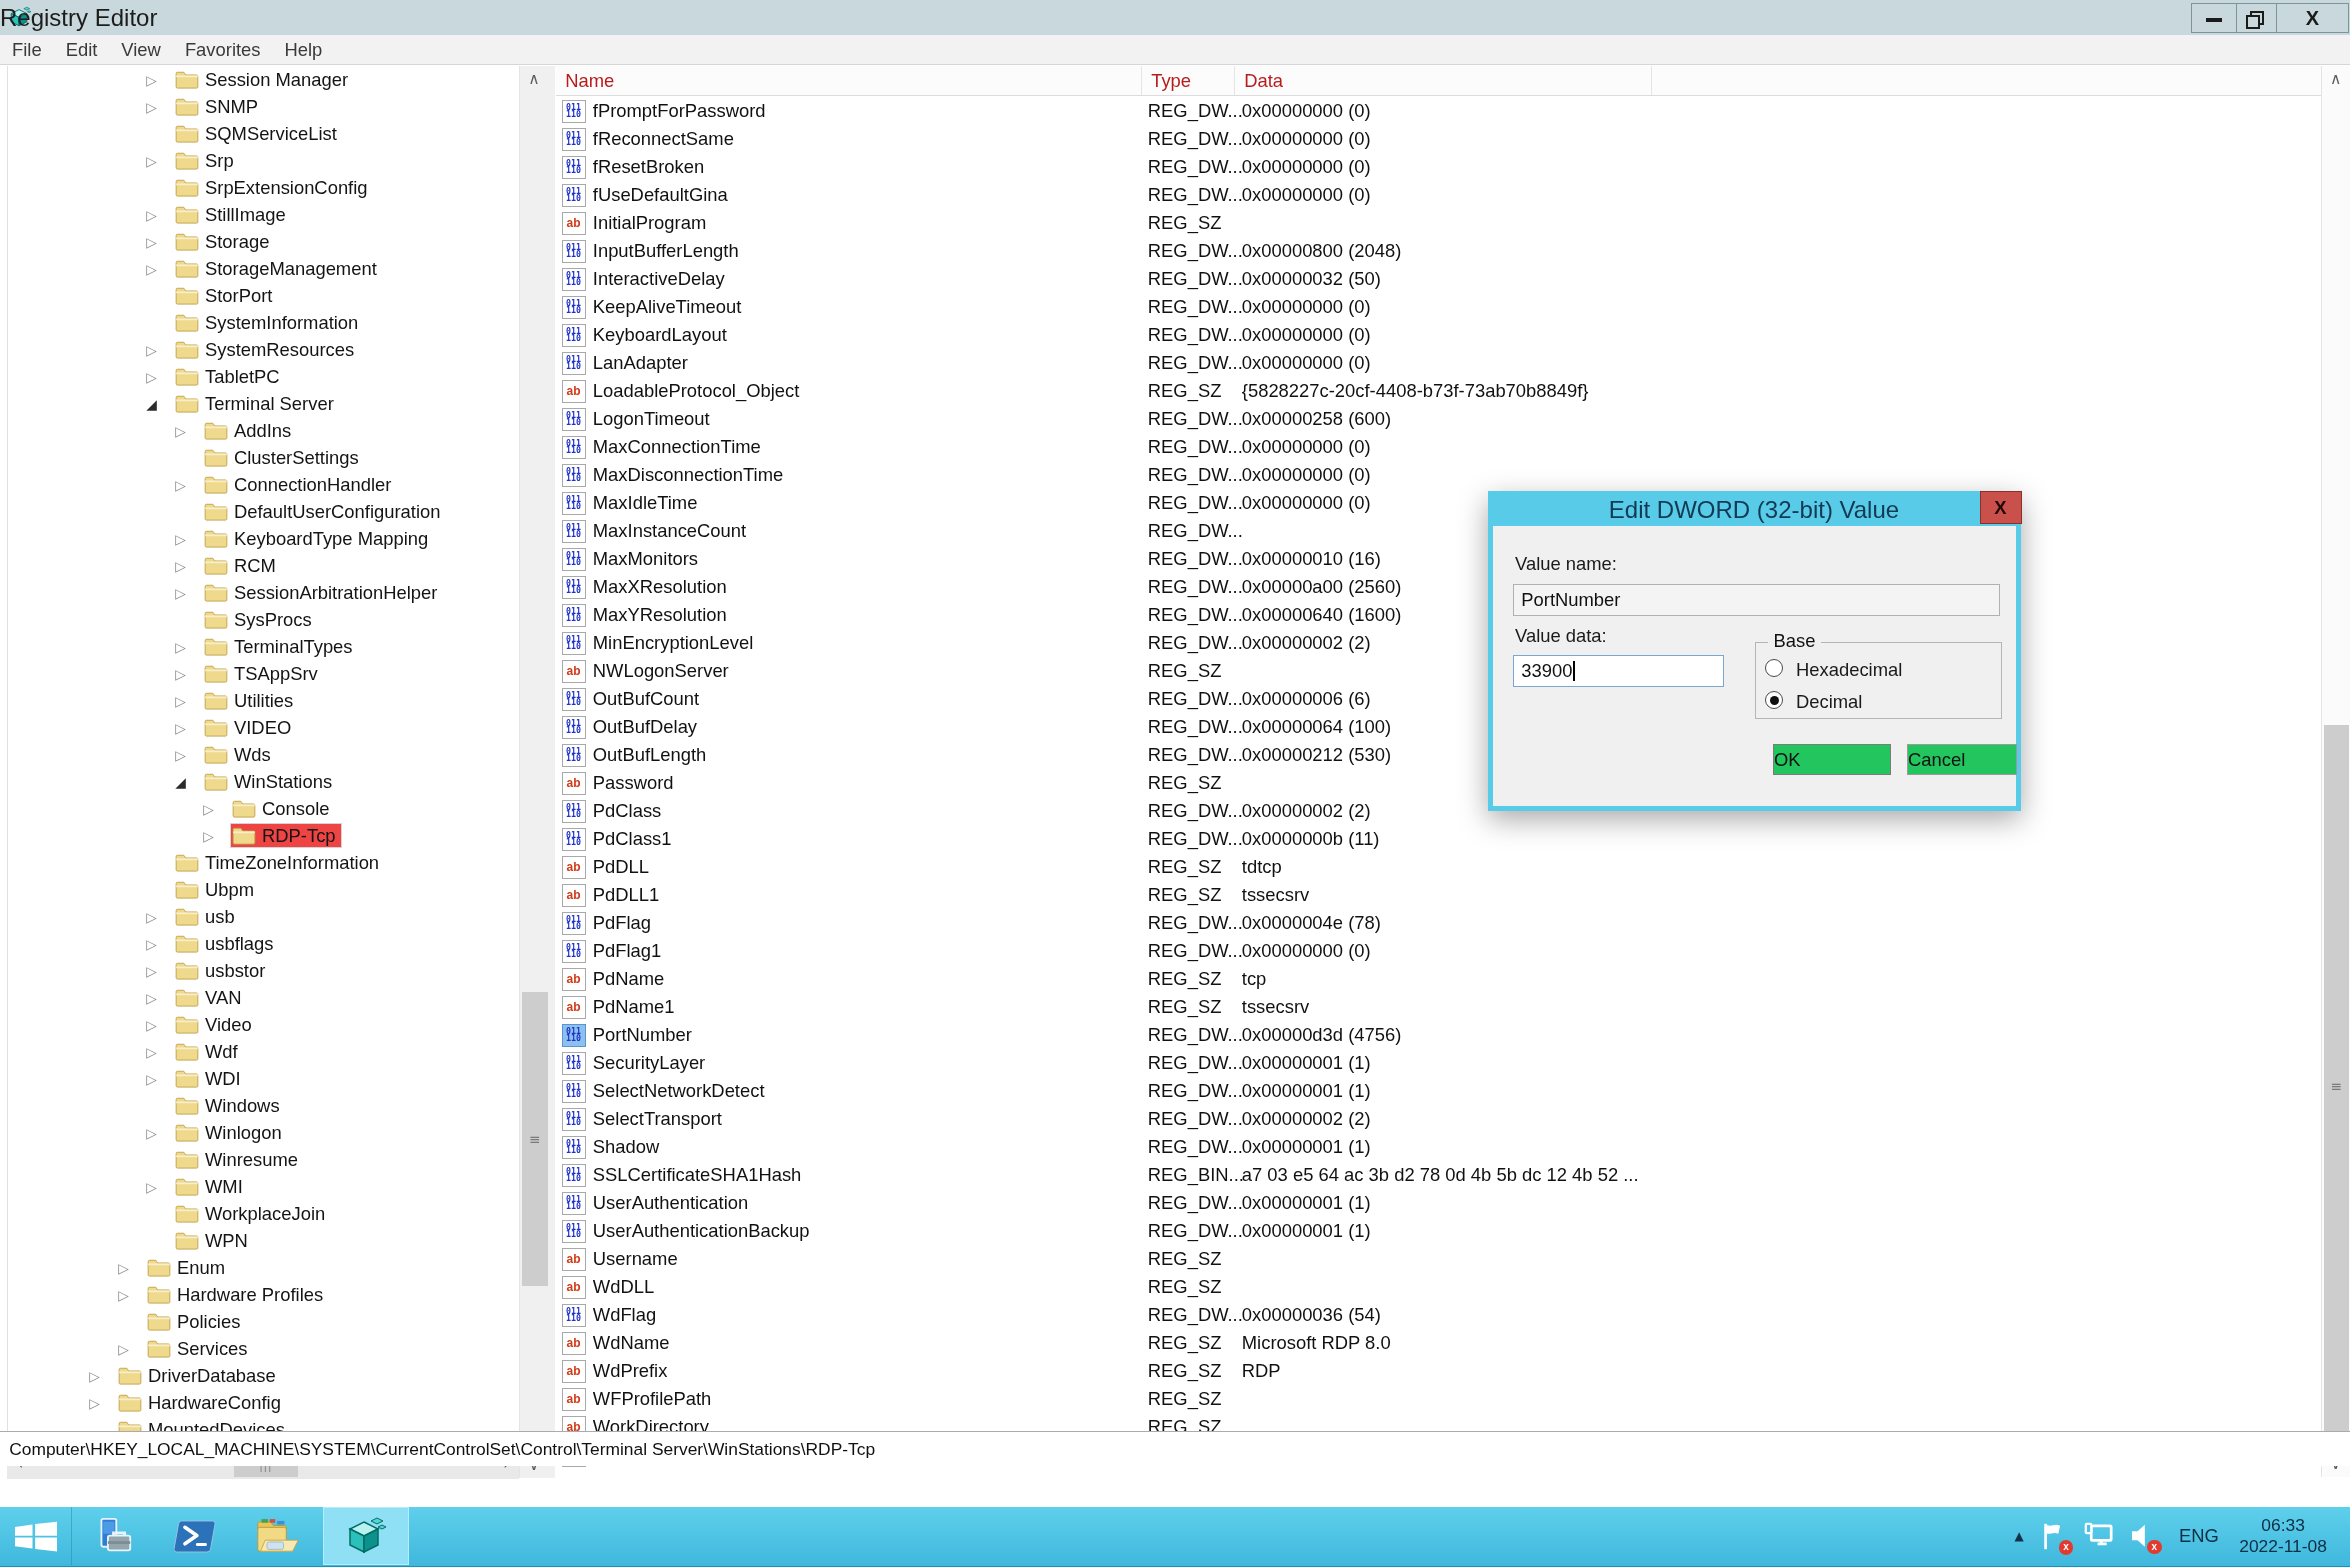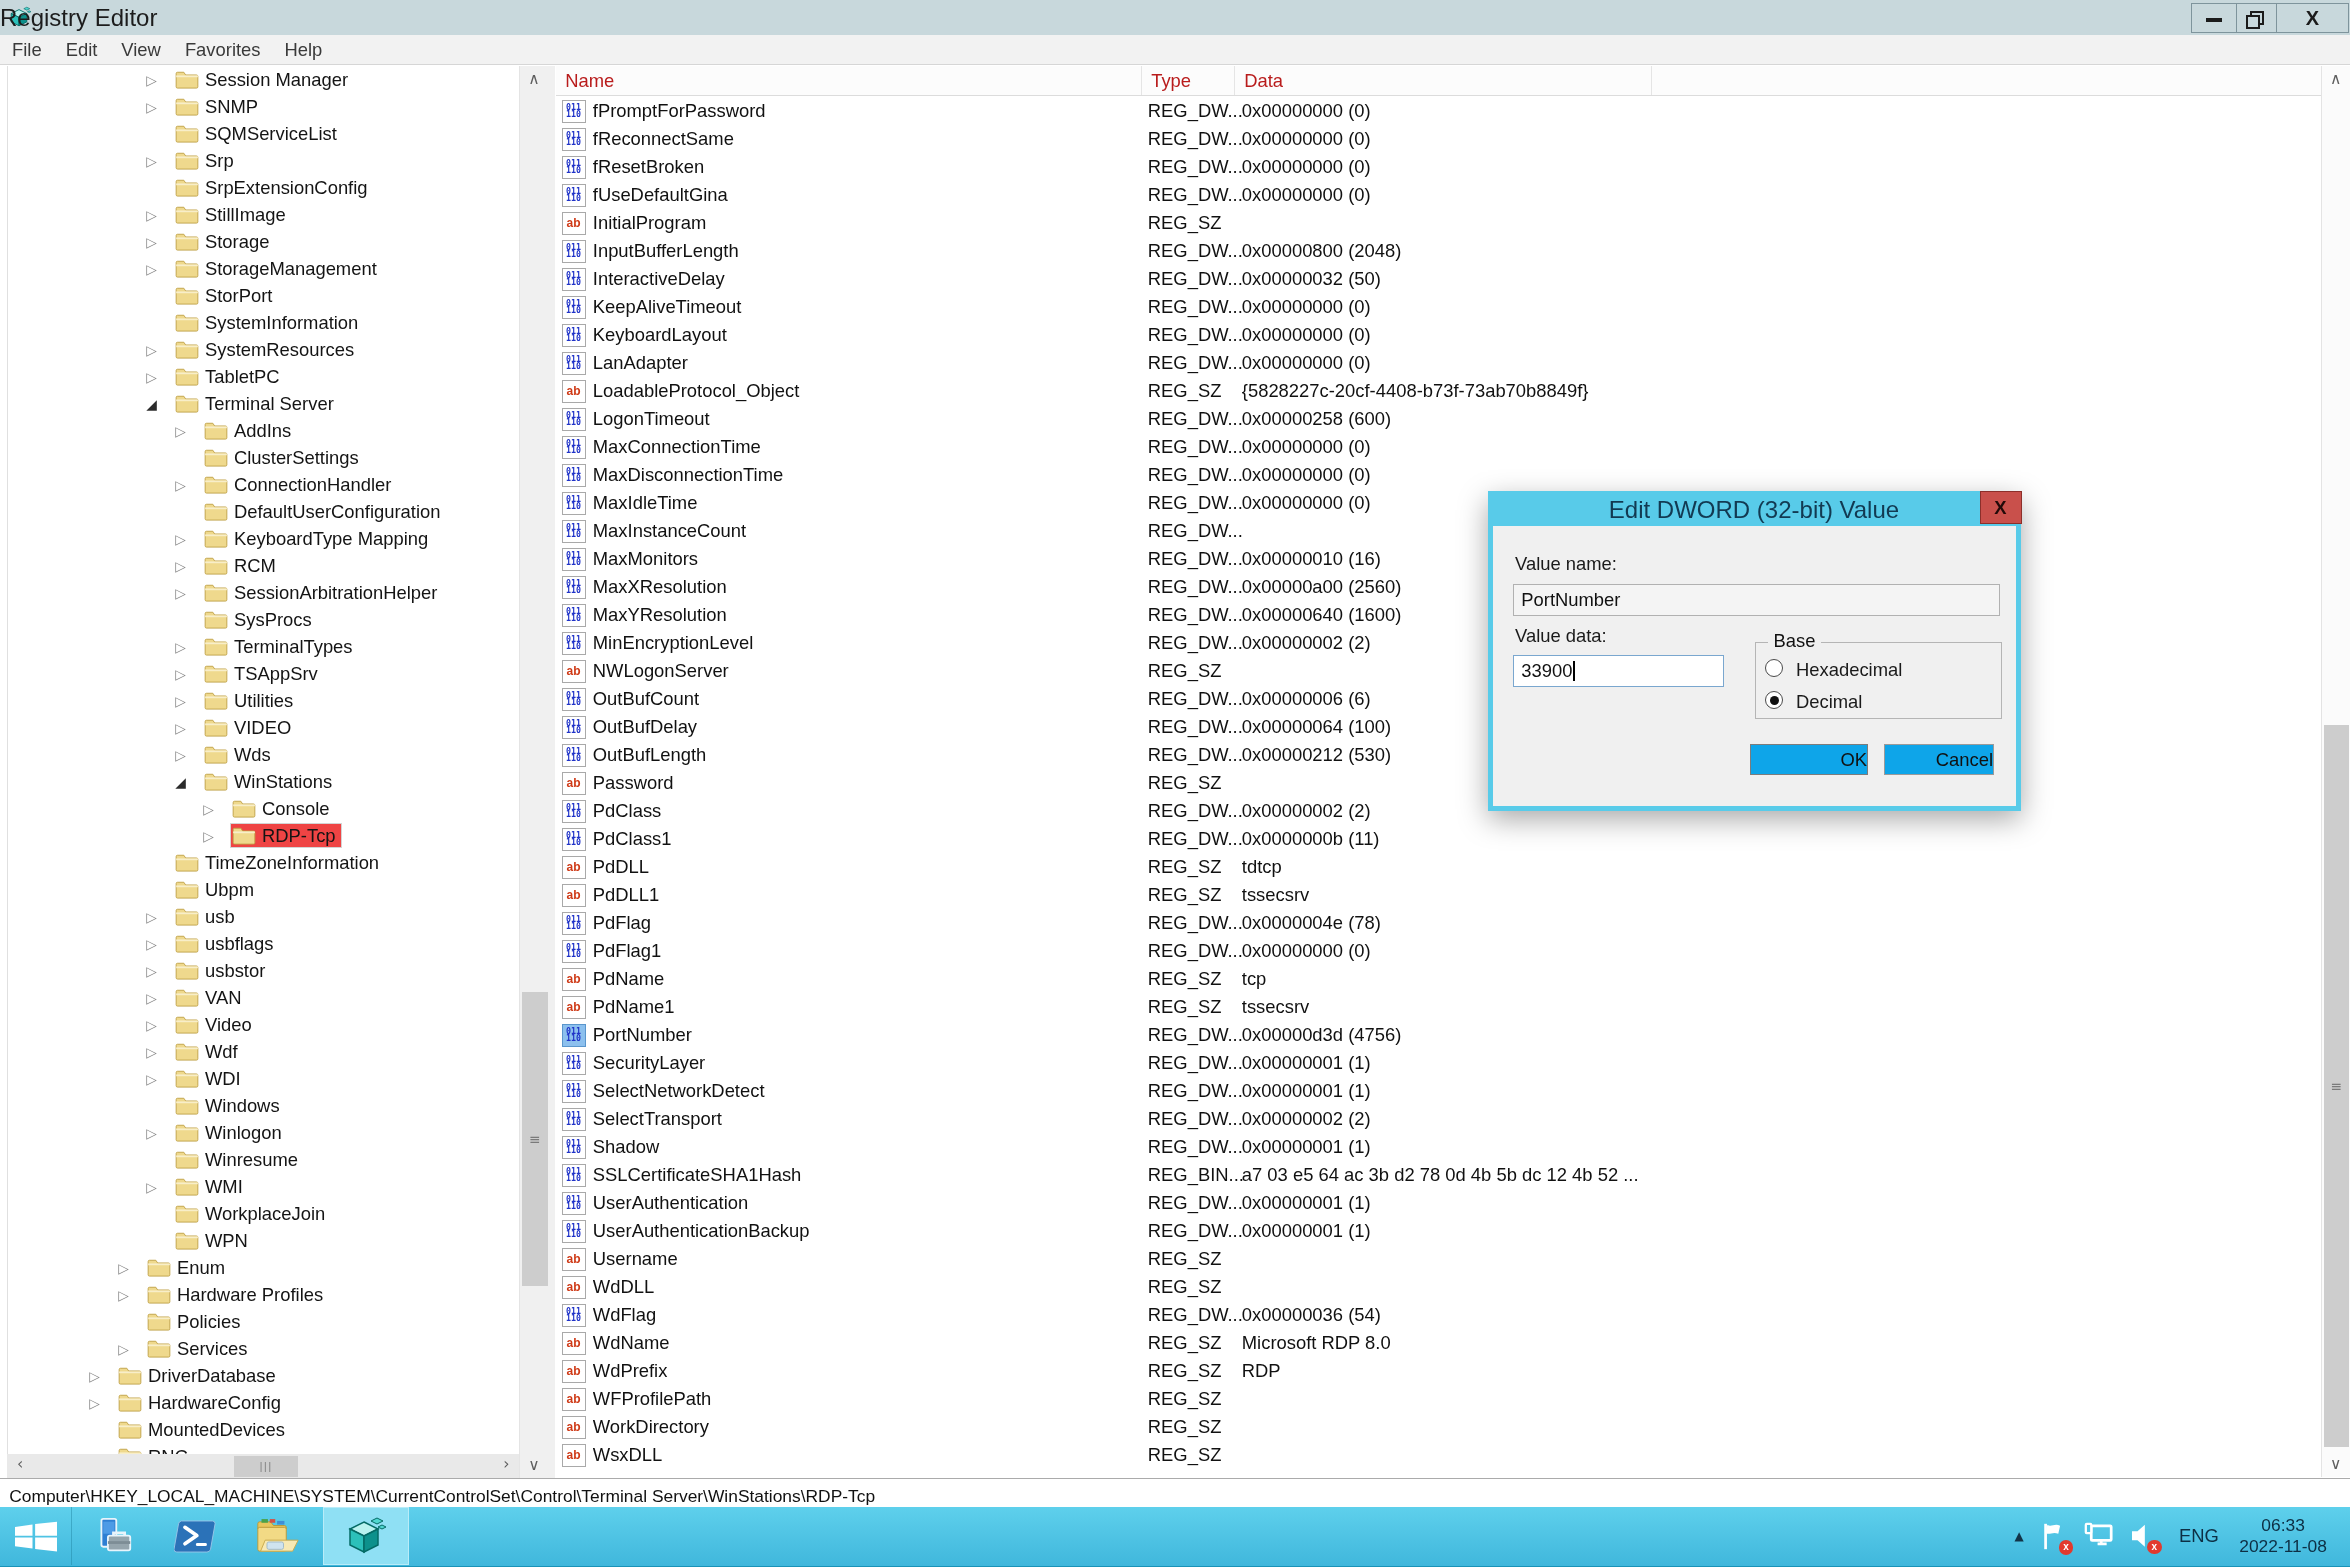--- a/index.html
+++ b/index.html
@@ -62,21 +62,21 @@
   .lr .icon { flex:none; width:24px; height:23px; margin:0 7.3px 0 5.5px; border:0.9px solid #a9a9a9; background:#fff;
     display:flex; flex-direction:column; align-items:center; justify-content:center; }
   .icon .bits { font-family:"DejaVu Sans Mono", monospace; font-size:8.3px; line-height:7.3px; font-weight:bold; color:#2033c8; }
   .icon .ab { font-size:12px; line-height:12px; font-weight:bold; color:#cf3a17; }
   .lr .icon.seln { background:#8cc0ee; border-color:#5a96cc; }
   .lr .vname { width:555px; overflow:hidden; }
   .lr .vtype { width:94px; }
   .lr .vdata { flex:1; }
 
   
-  #statusbar { position:absolute; left:0; top:1478px; width:2351px; height:35px; background:#ffffff;
+  #statusbar { position:absolute; left:0; top:1431px; width:2351px; height:35px; background:#ffffff;
     border-top:1.8px solid #ababab; display:flex; align-items:center; font-size:17.4px; padding-left:9.2px; }
   #taskbar { position:absolute; left:0; top:1507px; width:2351px; height:61px;
     background:linear-gradient(#5ed0ec,#40b7dc); border-bottom:2.8px solid #1993b8; }
   .tb-cell { position:absolute; top:0; height:58px; display:flex; align-items:center; justify-content:center; }
   #tb-start { left:0; width:72px; border-right:0.9px solid rgba(30,130,160,.45); }
   #tb-sm { left:73px; width:81px; }
   #tb-ps { left:154px; width:81px; }
   #tb-fe { left:235px; width:86px; }
   #tb-reg { left:323px; width:86px; background:#8fe0f4; border:0.9px solid #b8ecf8; }
   #tray { position:absolute; right:0; top:0; height:58px; display:flex; align-items:center; }
@@ -96,22 +96,22 @@
     border:0.9px solid #8c2f2a; color:#220a09; font-size:18.4px; font-weight:bold; text-align:center; line-height:31px; }
   .dlg-label { position:absolute; font-size:18.4px; color:#1a1a1a; }
   .dlg-input { position:absolute; font-size:18.4px; padding-left:7.3px; display:flex; align-items:center; }
   #dlg-name-box { left:20px; top:88px; width:487px; height:32px; background:#f4f4f4; border:0.9px solid #b1b1b1; }
   #dlg-data-box { left:20px; top:159px; width:211px; height:32px; background:#fff; border:0.9px solid #7aa7cf; }
   .caret { display:inline-block; width:1.8px; height:20px; background:#000; margin-left:0.9px; }
   #dlg-group { position:absolute; left:262px; top:146px; width:247px; height:77px; border:0.9px solid #b5b5b5; }
   #dlg-group-label { position:absolute; left:275px; top:134px; background:#f0f0f0; padding:0 5.5px; font-size:18.4px; }
   .radio { position:absolute; width:18.4px; height:18.4px; border:0.9px solid #4a4a4a; border-radius:50%; background:#fff; }
   .radio.on::after { content:""; position:absolute; left:3.7px; top:3.7px; width:9.2px; height:9.2px; border-radius:50%; background:#111; }
-  .dlg-btn { position:absolute; top:248px; height:31px; background:#0ea5e9; border:0.9px solid #9a9a9a;
-    font-size:18.4px; text-align:right; line-height:29px; }
+  .dlg-btn { position:absolute; top:248px; height:31px; background:#22c55e; border:0.9px solid #9a9a9a;
+    font-size:18.4px; text-align:left; line-height:29px;margin-left:23px; }
   #dlg-ok { left:257px; width:118px; border-color:#7c7c7c; }
   #dlg-cancel { left:391px; width:110px; }
 </style>
 </head>
 <body>
 
 <div id="titlebar">
   <span id="app-icon">
     <svg width="24" height="24" viewBox="0 0 40 40">
       <polygon points="20,6 33,12.5 20,19 7,12.5" fill="#b8f2ef" stroke="#056b66" stroke-width="1.5"></polygon>

